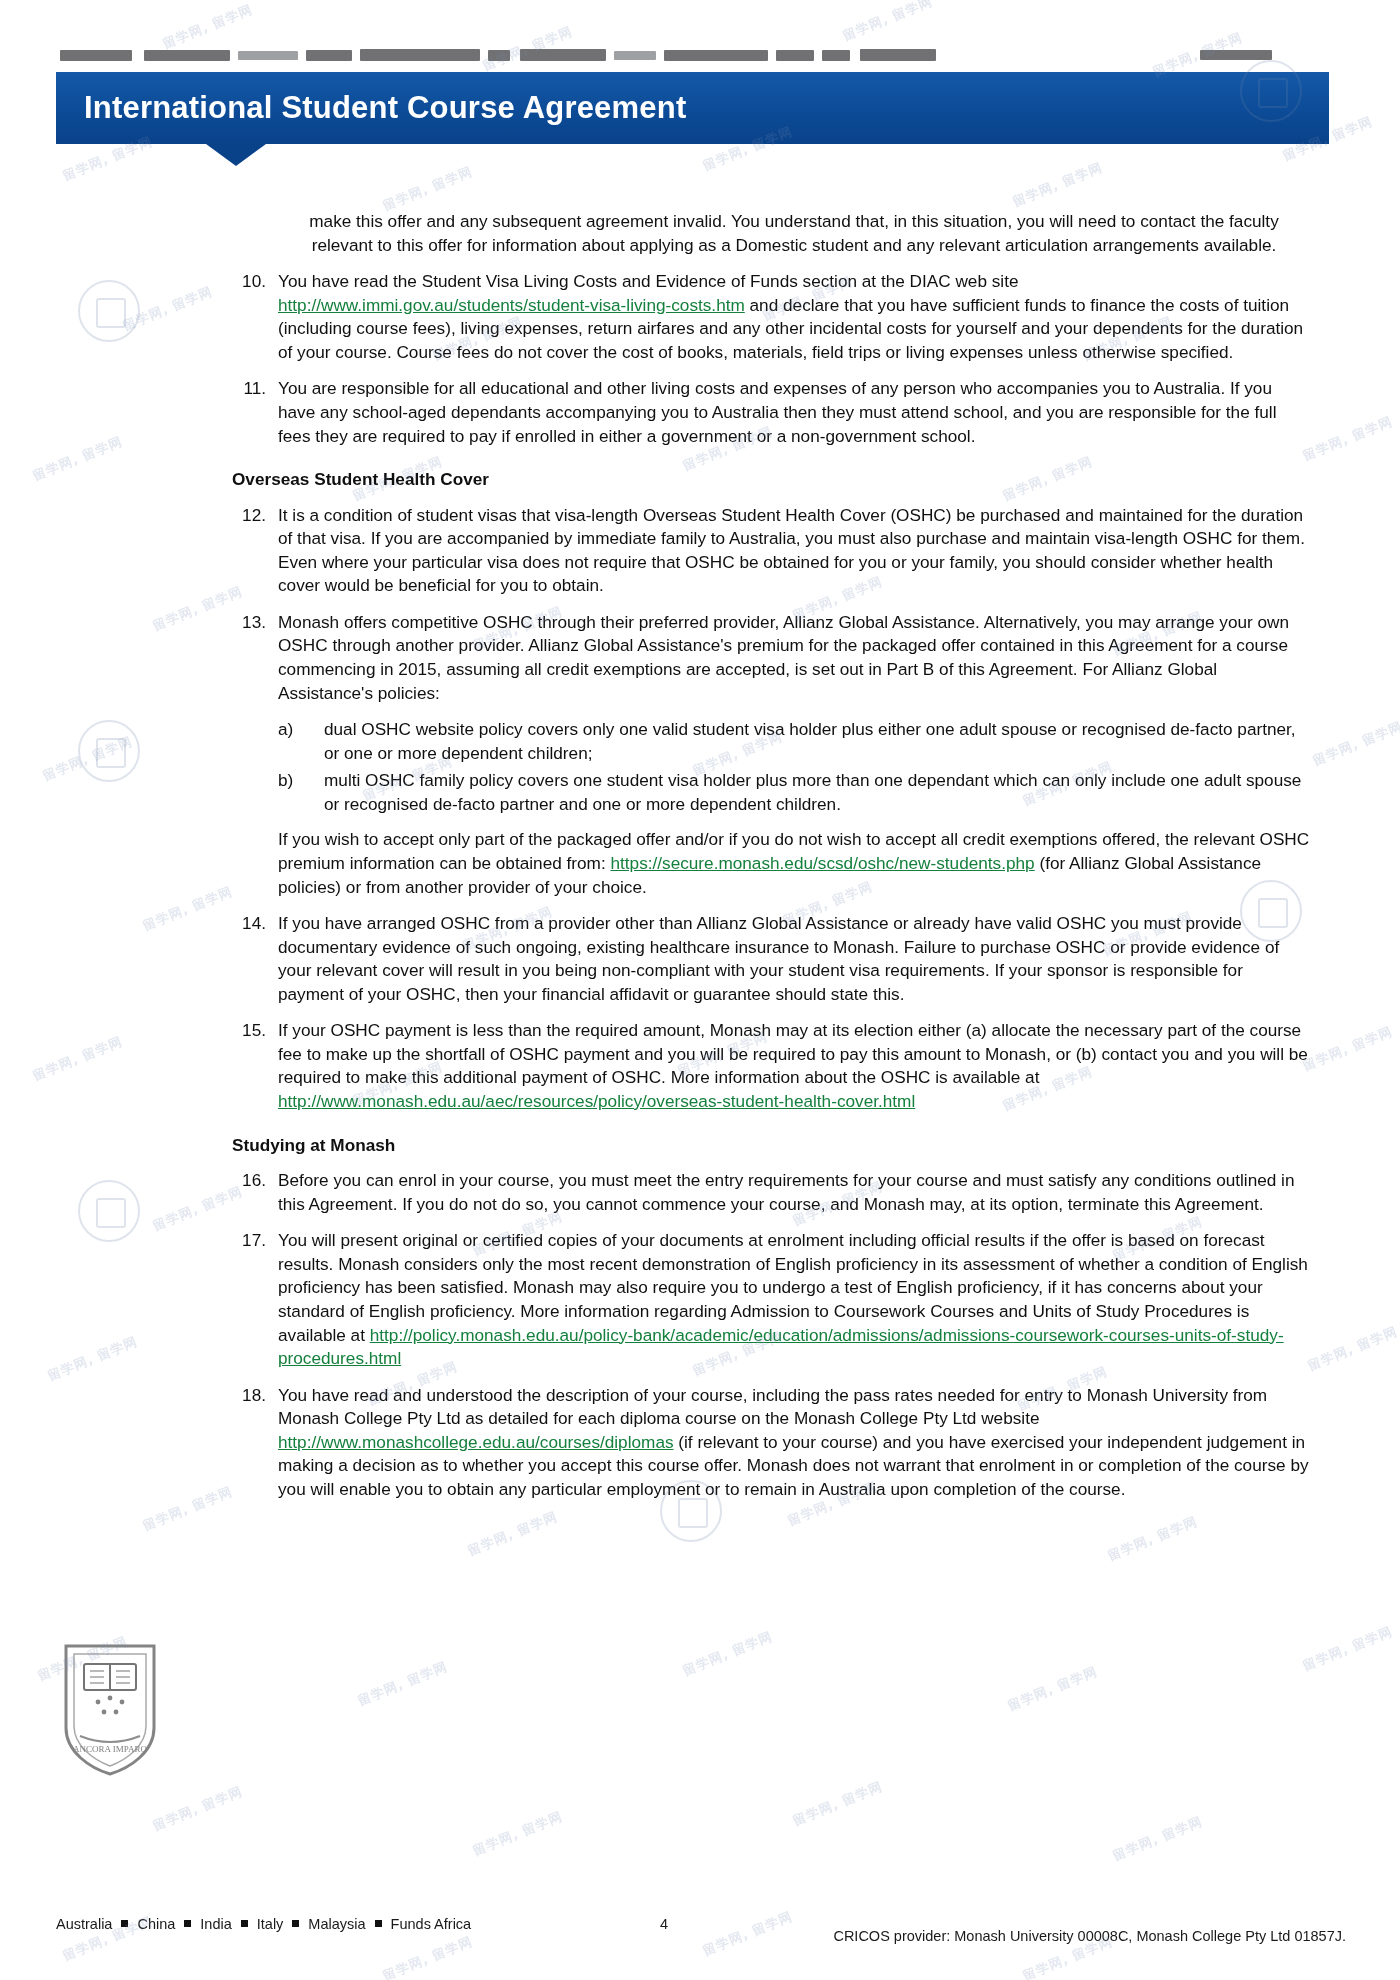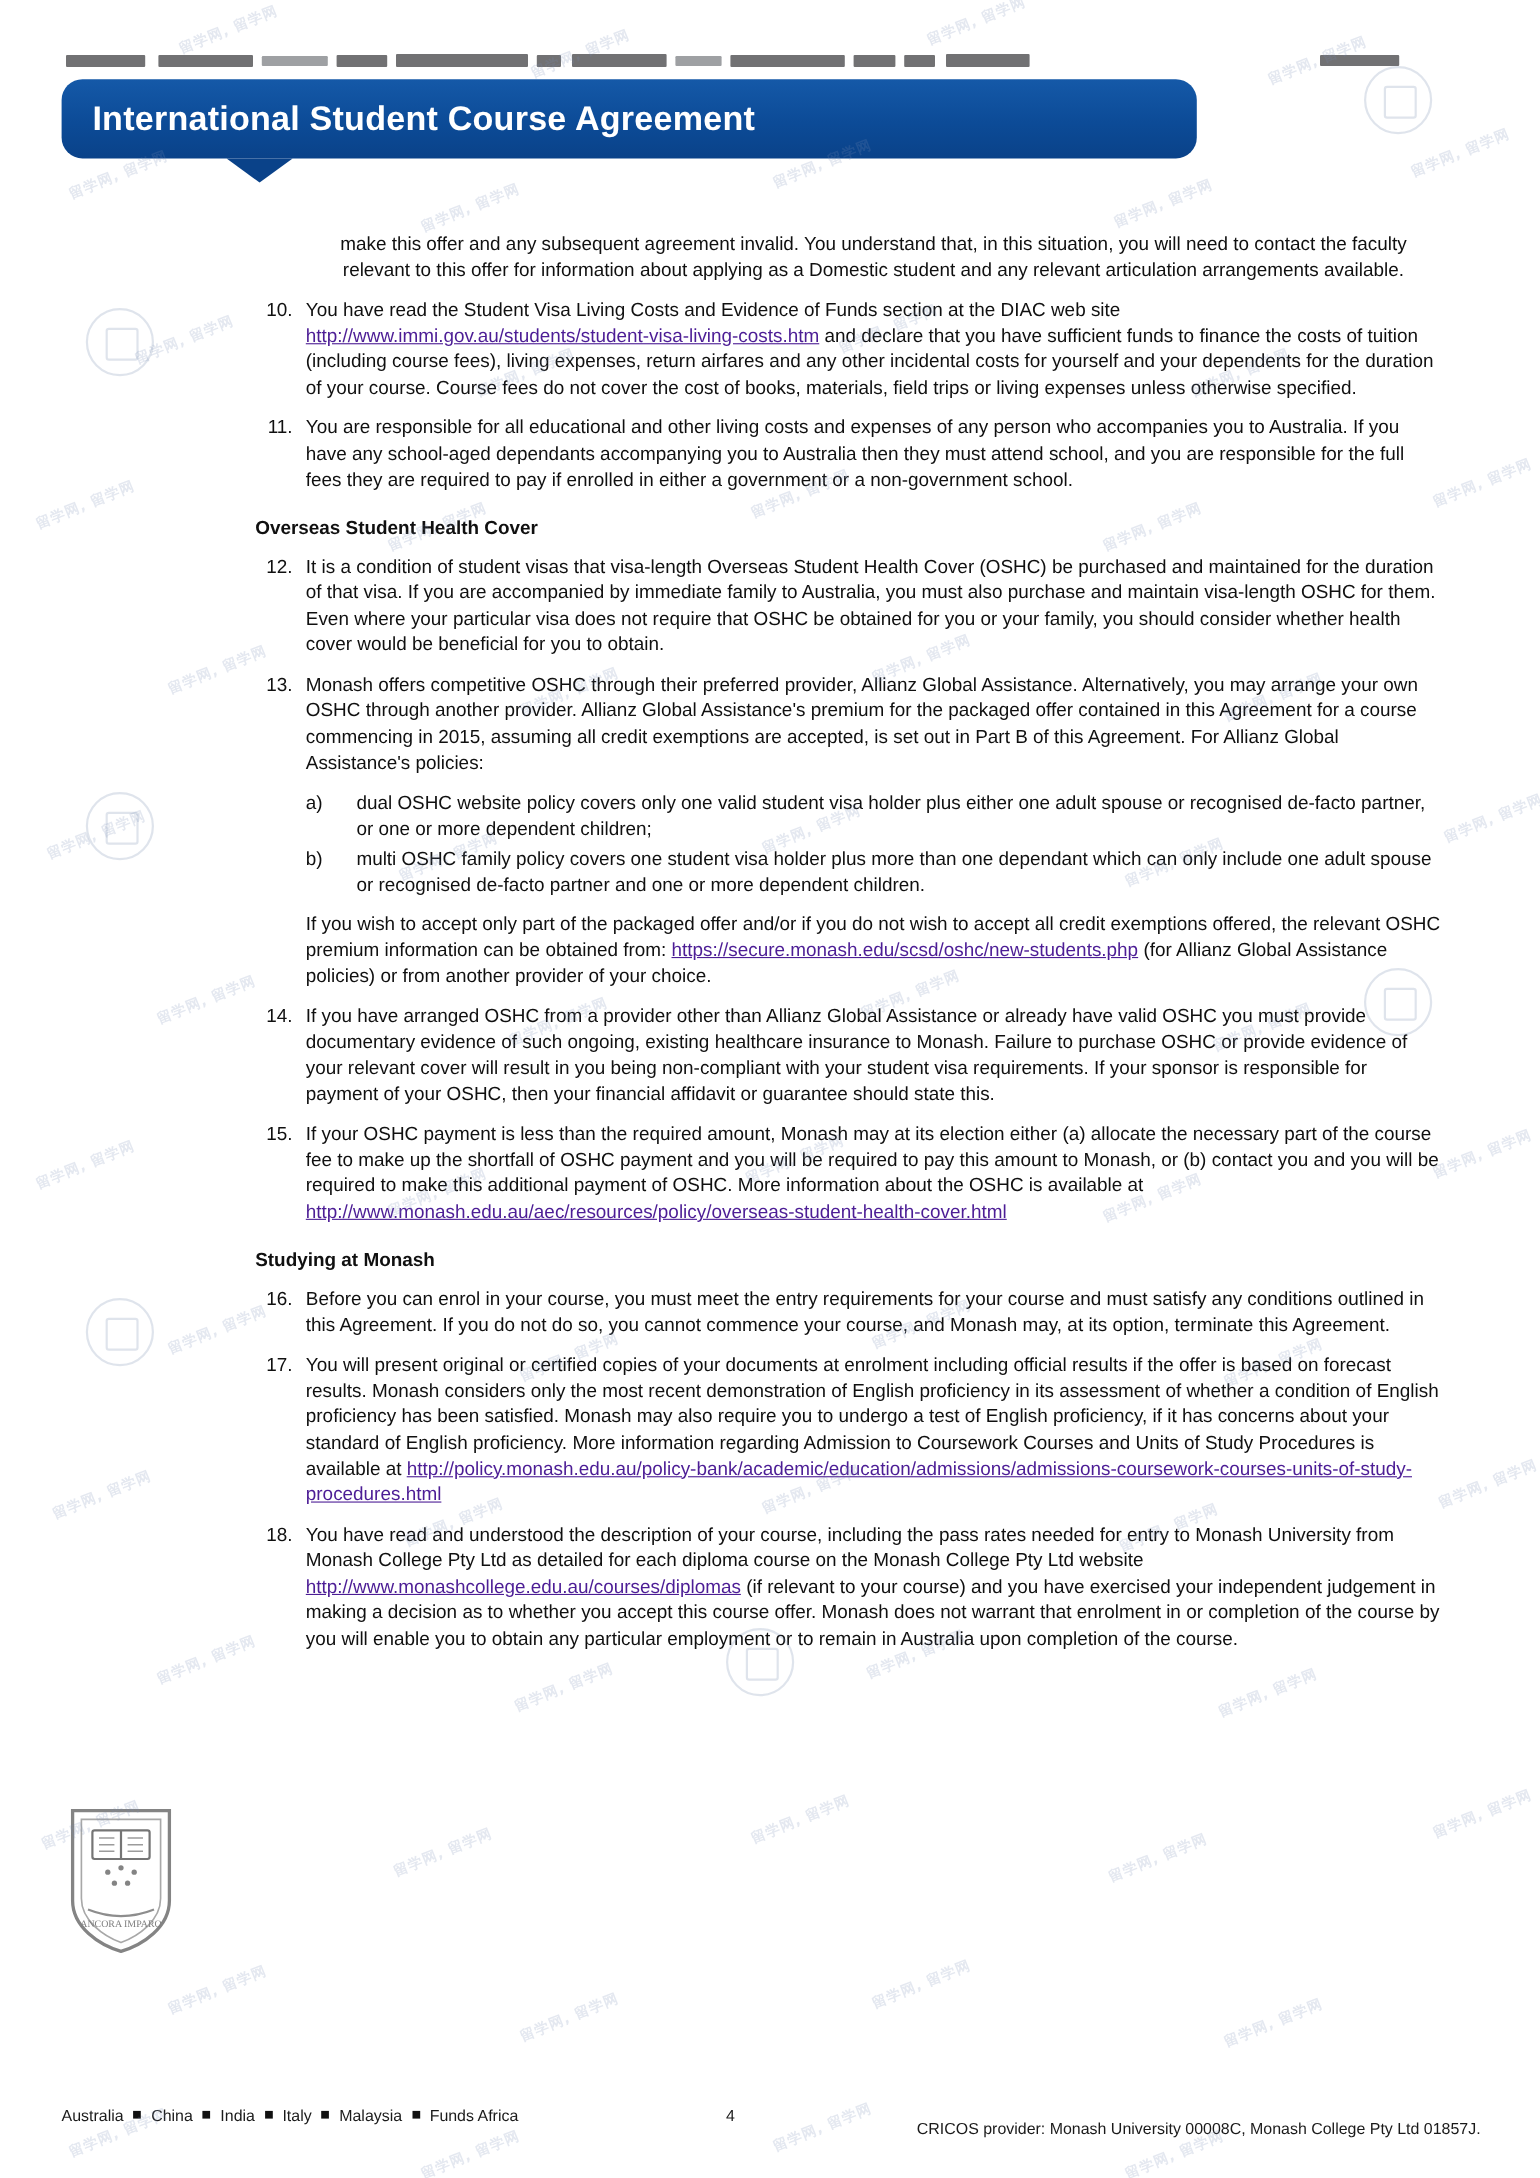--- a/index.html
+++ b/index.html
@@ -69,25 +69,24 @@
     opacity: .85;
     border-radius: 1px;
   }
   .redact.light { background: #8d8f93; }
 
   
   .banner {
     position: absolute;
     top: 72px;
     left: 56px;
-    width: 1032px;
+    width: 1273px;
     height: 72px;
     background: linear-gradient(180deg, #1559a8 0%, #0c4b97 55%, #0a4289 100%);
     z-index: 3;
-    border-radius: 19px;
   }
   .banner-title {
     position: absolute;
     left: 28px;
     top: 50%;
     transform: translateY(-50%);
     color: #ffffff;
     font-size: 31px;
     font-weight: bold;
     letter-spacing: .2px;
@@ -154,21 +153,21 @@
     font-weight: bold;
     margin: 20px 0 12px 0;
     margin-left: 0;
   }
   .note {
     margin-left: 46px;
     margin-top: 12px;
     margin-bottom: 13px;
   }
   a.link {
-    color: #4c1d95;
+    color: #15803d;
     text-decoration: underline;
     word-break: break-word;
   }
 
   
   .footer {
     position: absolute;
     left: 56px;
     top: 1916px;
     width: 1290px;

